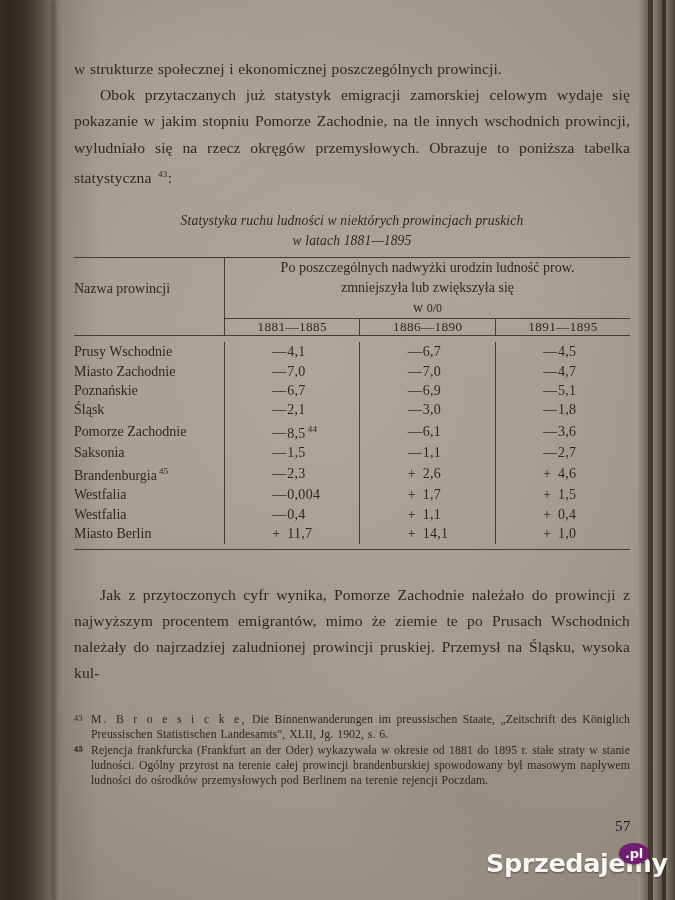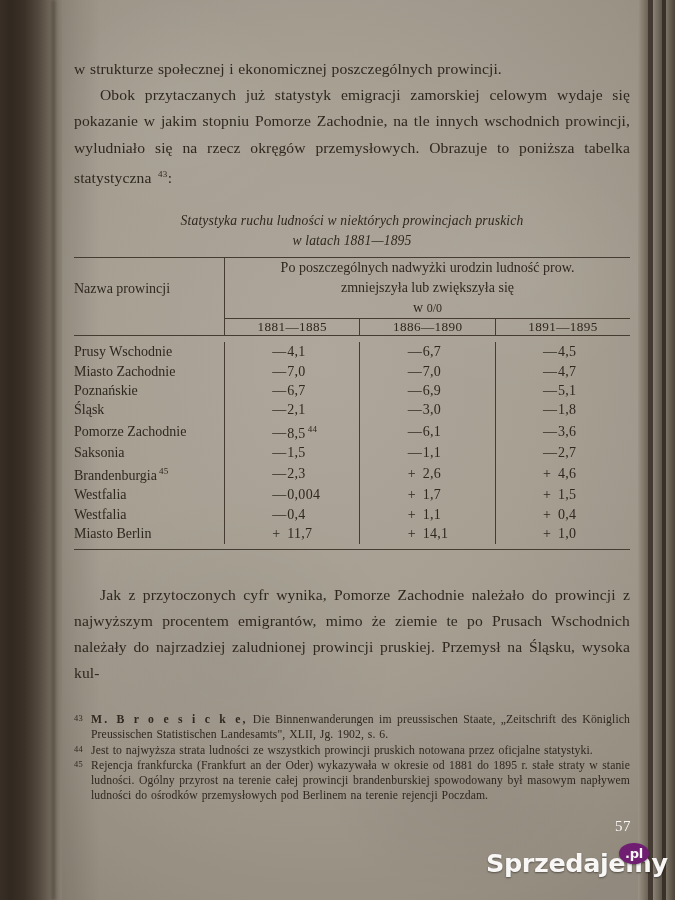--- a/index.html
+++ b/index.html
@@ -213,29 +213,29 @@
     padding-left: 17px;
     margin-bottom: 0px;
     text-align: justify;
   }
   .fn-num {
     position: absolute;
     left: 0; top: -1px;
     font-size: 8.4px;
     letter-spacing: .3px;
   }
-  .sp-name { letter-spacing: 2.1px; font-weight: bold; }
+  .sp-name { letter-spacing: 2.1px; }
 
   
   .pageno {
     position: absolute;
     right: 44px;
     top: 818px;
     font-size: 15px;
-    color: #ffffff;
+    color: #0f172a;
     letter-spacing: .5px;
   }
 
   
   .watermark {
     position: absolute;
     left: 486px;
     top: 848px;
     font-family: "DejaVu Sans", sans-serif;
     font-weight: bold;
@@ -416,21 +416,21 @@
       </tbody>
         </table>
     </div>
 
     <div class="body-text" style="margin-top:32px">
       <p class="indent">Jak z przytoczonych cyfr wynika, Pomorze Zachodnie należało do prowincji z najwyższym procentem emigrantów, mimo że ziemie te po Prusach Wschodnich należały do najrzadziej zaludnionej prowincji pruskiej. Przemysł na Śląsku, wysoka kul-</p>
     </div>
 
     <div class="footnotes" id="footnotes">
         <div class="fn-item"><span class="fn-num">43</span><span class="sp-name">M. B r o e s i c k e,</span><span> Die Binnenwanderungen im preussischen Staate, „Zeitschrift des Königlich Preussischen Statistischen Landesamts", XLII, Jg. 1902, s. 6.</span></div>
-        <div class="fn-item"><span class="fn-num">44</span><span>Jest to najwyższa strata ludności ze wszystkich prowincji pruskich notowana przez oficjalne statystyki.</span></div>
+        <div class="fn-item"><span class="fn-num">44</span></div>
         <div class="fn-item"><span class="fn-num">45</span><span>Rejencja frankfurcka (Frankfurt an der Oder) wykazywała w okresie od 1881 do 1895 r. stałe straty w stanie ludności. Ogólny przyrost na terenie całej prowincji brandenburskiej spowodowany był masowym napływem ludności do ośrodków przemysłowych pod Berlinem na terenie rejencji Poczdam.</span></div>
       </div>
 
   </div>
 
   <div class="pageno">57</div>
 
   <div class="watermark">Sprzedajemy</div>
   <div class="wm-badge">.pl</div>
 

